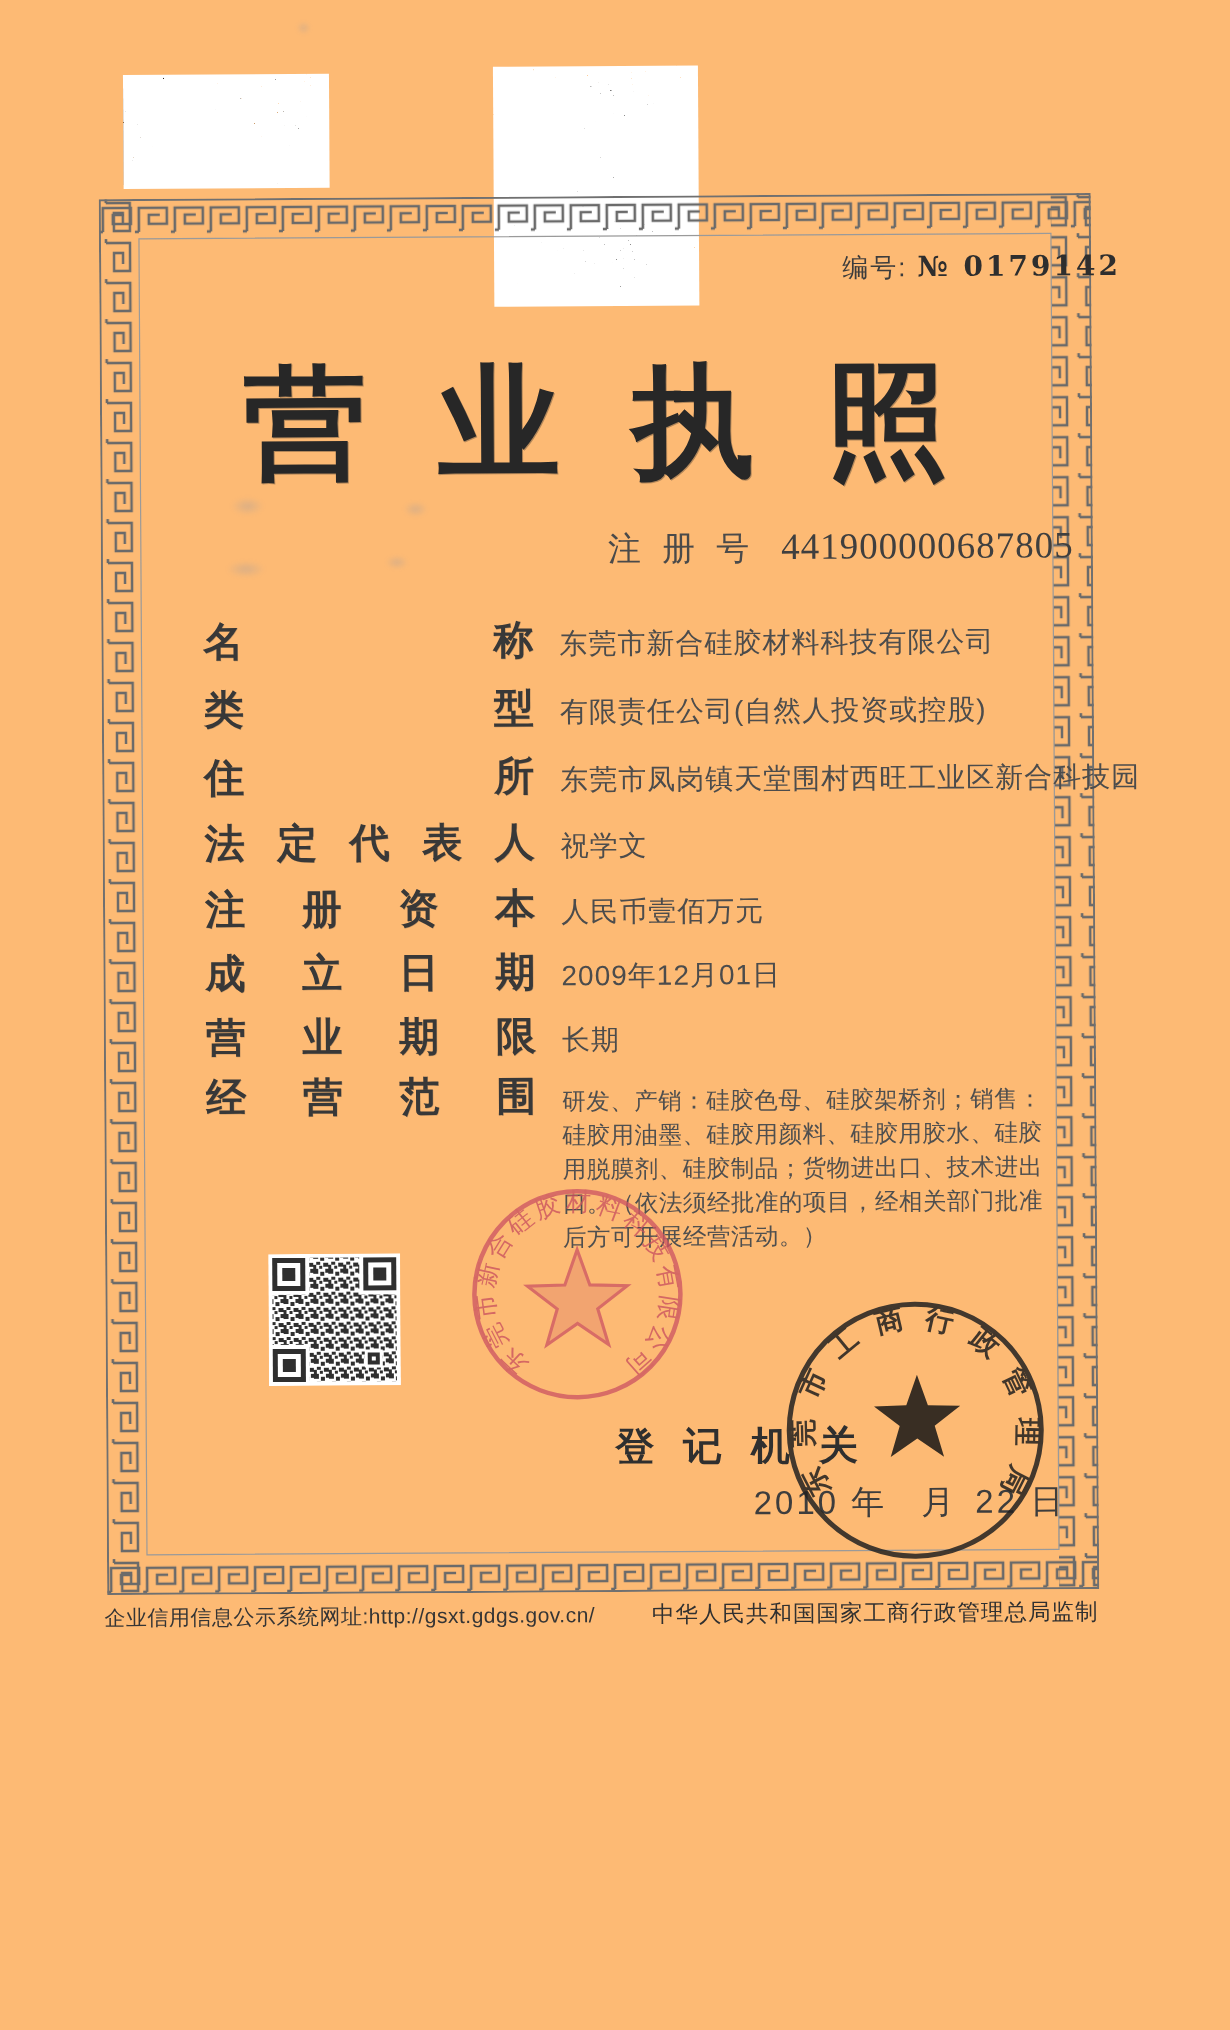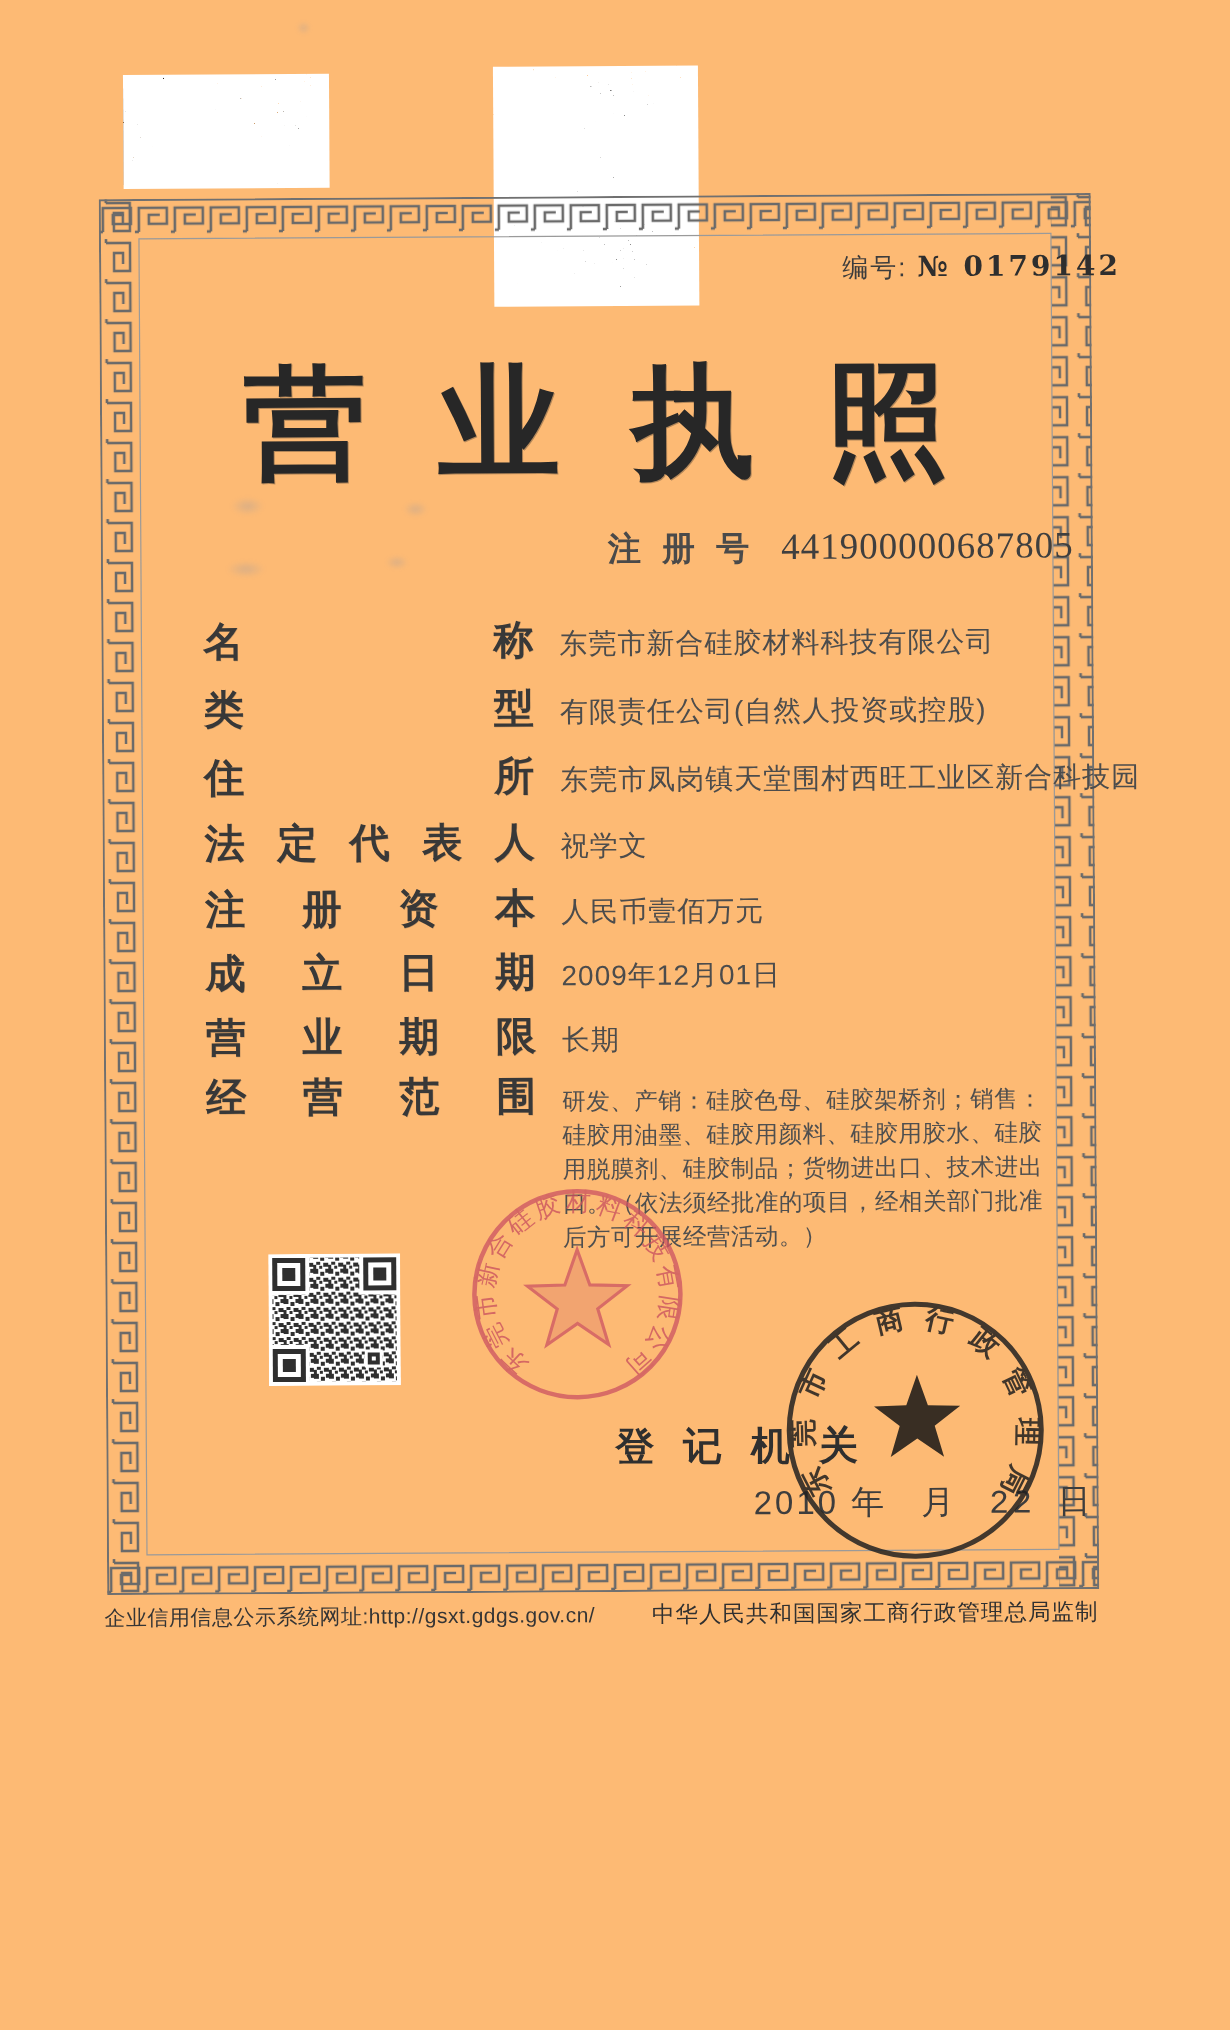--- a/index.html
+++ b/index.html
@@ -13,38 +13,38 @@
   .serial{left:846px;top:252px;font-size:26px;color:#3c3c3c;letter-spacing:2px;}
   .serial .no{font-family:"DejaVu Serif","Liberation Serif",serif;font-weight:bold;font-size:28px;color:#2e2e2e;margin-left:10px;letter-spacing:3px;}
 
   
   .title{left:103px;top:342px;width:992px;margin:0;text-align:center;
          font-size:122px;font-weight:900;color:#272727;letter-spacing:72px;text-indent:72px;
          text-shadow:1px 1px 0 rgba(40,40,40,.35);}
 
   
   .regline{left:610px;top:526px;display:flex;align-items:baseline;}
-  .regline .lab{font-size:33px;color:#4a4a4a;font-weight:700;letter-spacing:6px;}
+  .regline .lab{font-size:33px;color:#4a4a4a;font-weight:400;letter-spacing:6px;}
   .regline .val{font-family:"Liberation Serif","DejaVu Serif",serif;font-size:37px;color:#3f3f3f;margin-left:26px;letter-spacing:1px;}
 
   
   .fields{left:205px;top:0;width:900px;}
   .frow{position:absolute;display:flex;align-items:baseline;width:900px;}
   .flabel{width:330px;flex:0 0 330px;font-size:40px;font-weight:600;color:#383838;
           text-align:justify;text-align-last:justify;text-justify:inter-character;
           text-shadow:0.5px 0.5px 0 rgba(60,60,60,.3);}
   .fvalue{margin-left:26px;font-size:28px;color:#4c4c4c;letter-spacing:1px;white-space:nowrap;}
   .fvalue.para{white-space:normal;width:500px;font-size:23.5px;line-height:34px;letter-spacing:.5px;color:#4f4f4f;}
   .r1{top:612px;} .r2{top:680px;} .r3{top:748px;} .r4{top:814px;}
   .r5{top:880px;} .r6{top:944px;} .r7{top:1008px;} .r8{top:1068px;}
 
   
   .registrar{left:612px;top:1420px;font-size:39px;font-weight:600;color:#2f2f2f;letter-spacing:9px;}
   .dateline{left:750px;top:1482px;font-size:33px;color:#3d3d3d;display:flex;align-items:baseline;letter-spacing:3px;}
-  .dateline .m{margin-left:34px;} .dateline .d{margin-left:32px;font-family:Liberation Mono, monospace;}
+  .dateline .m{margin-left:34px;} .dateline .d{margin-left:18px;}
 
   
   .footL{left:100px;top:1601px;font-size:21px;color:#353535;letter-spacing:.5px;}
   .footR{right:136px;top:1599px;font-size:22.5px;color:#303030;letter-spacing:1px;font-weight:500;}
 
   
   .smudge{position:absolute;border-radius:50%;filter:blur(2px);opacity:.35;
           background:radial-gradient(closest-side,#9a9aa6,transparent 75%);}
 
   svg text{font-family:"Liberation Sans","DejaVu Sans",sans-serif;}

